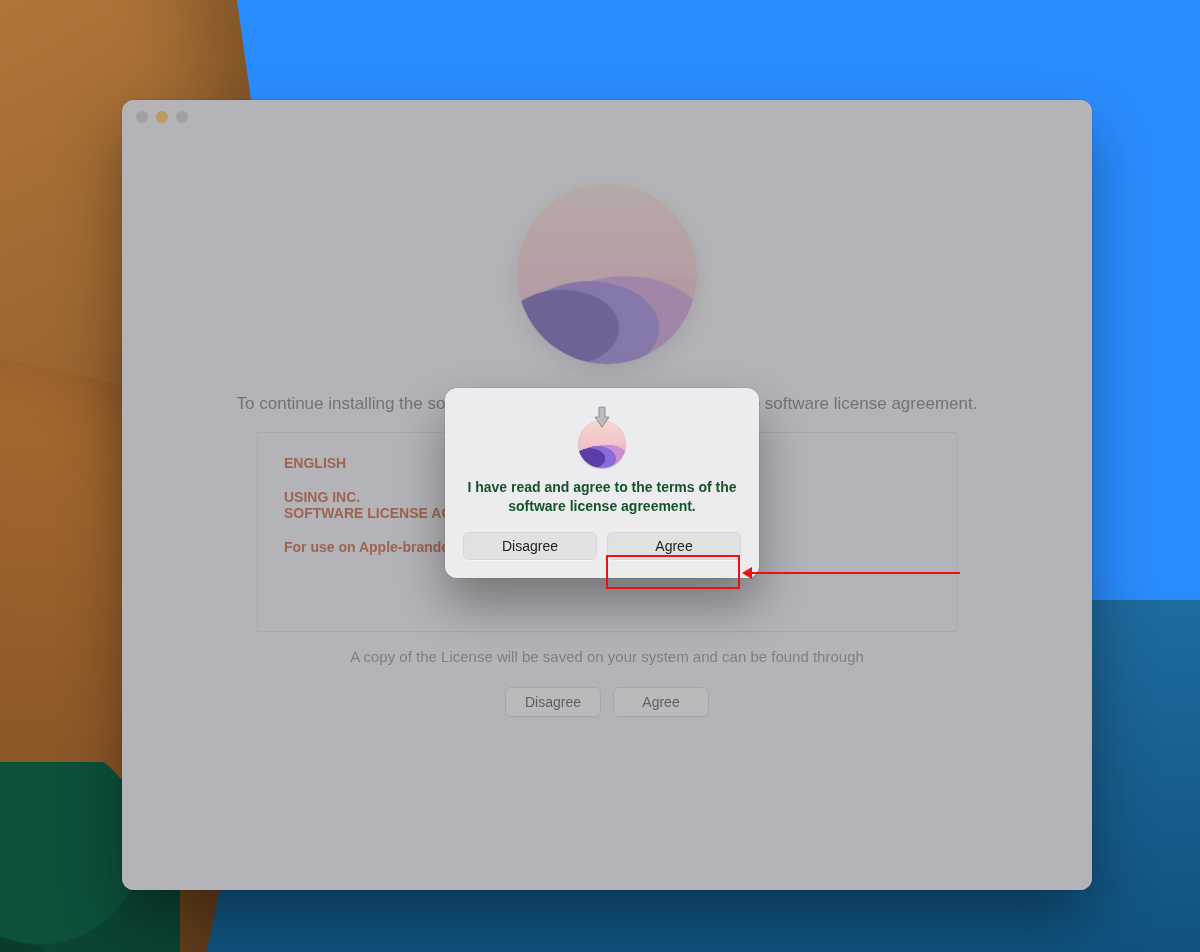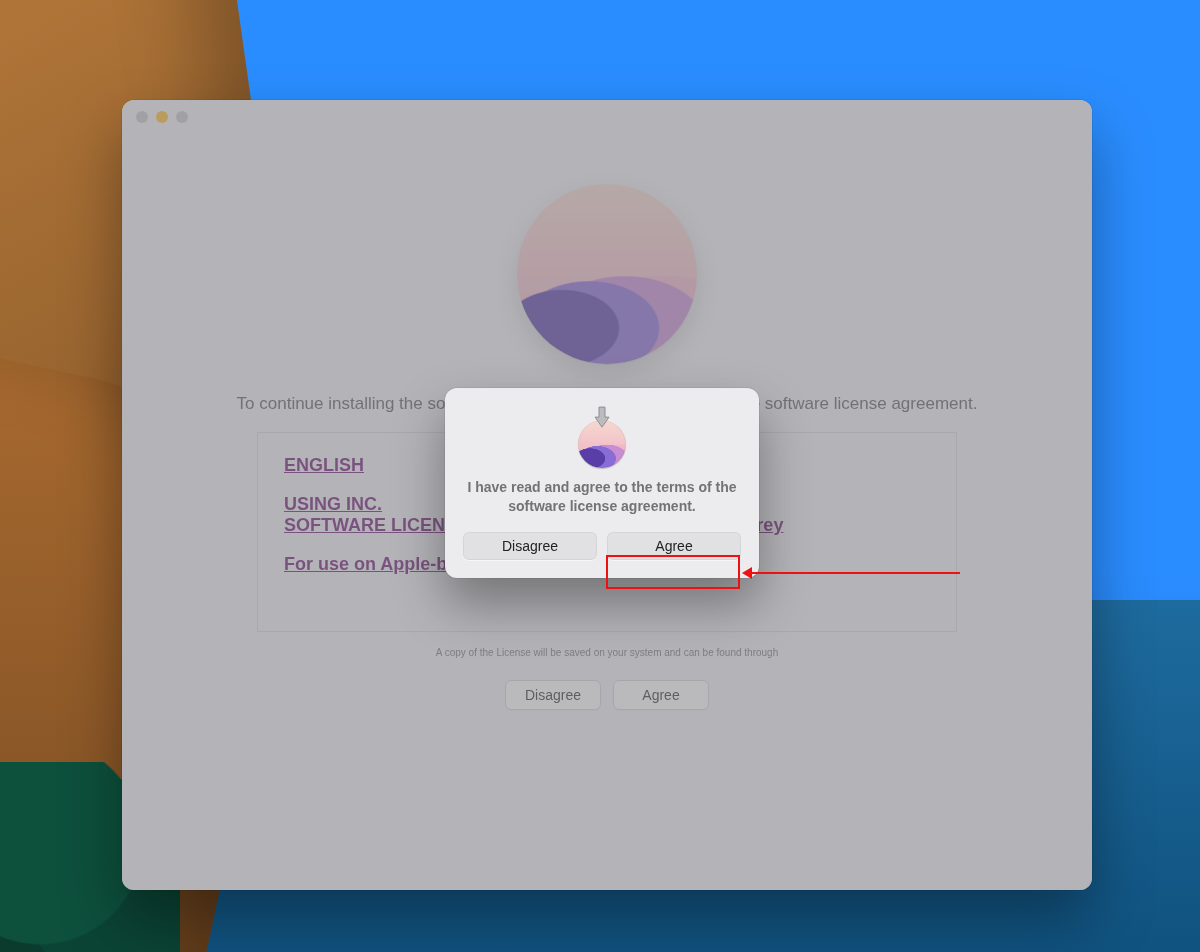--- a/index.html
+++ b/index.html
@@ -68,32 +68,31 @@
   .subtitle {
     text-align:center; color:#5e5e62; font-size:17px; margin-top:30px;
   }
 
   .license-box {
     margin: 18px auto 0 auto;
     width:700px; height:200px;
     border:1px solid #d9d9dc;
     background:#f1f1f3;
     padding:22px 26px;
-    color:#701a75;
-    font-size:18px;
+    color:#c2410c;
+    font-size:14px;
     overflow:hidden;
-    text-decoration:underline;
   }
   .license-box .lang { font-weight:700; margin-bottom:18px; }
   .license-box .company { font-weight:700; }
   .license-box .sla-title { font-weight:700; margin-bottom:18px; }
   .license-box .use { font-weight:700; margin-bottom:18px; }
   .license-box .read { font-weight:700; line-height:1.35; }
 
-  .footnote { text-align:center; color:#7a7a7e; font-size:10px; line-height:1.4; margin-top:14px; }
+  .footnote { text-align:center; color:#7a7a7e; font-size:15px; line-height:1.4; margin-top:14px; }
 
   .btn-row { display:flex; gap:12px; justify-content:center; margin-top:20px; }
   .btn {
     min-width:96px; height:30px; padding:0 18px;
     background:#fff; border:1px solid #d5d5d8; border-radius:6px;
     font-size:14px; color:#333; display:flex; align-items:center; justify-content:center;
     box-shadow: 0 1px 0 rgba(0,0,0,.03);
   }
 
   
@@ -124,21 +123,21 @@
       radial-gradient(120% 80% at 40% 80%, #8a6cd6 0 32%, transparent 33%),
       radial-gradient(120% 80% at 60% 82%, #c98dd3 0 38%, transparent 39%),
       radial-gradient(120% 80% at 80% 88%, #f2b6c8 0 46%, transparent 47%),
       linear-gradient(180deg,#f6d8cf 0%, #f2c1c9 55%, #e9a5c0 100%);
     box-shadow: 0 1px 1px rgba(0,0,0,.2), inset 0 0 0 1px rgba(0,0,0,.05);
   }
   .alert-icon .arrow {
     position:absolute; left:50%; top:-2px; transform:translateX(-50%);
     width:20px; height:24px;
   }
-  .alert-msg { font-weight:700; font-size:14px; color:#737373; line-height:1.35; margin:6px 0 16px 0; }
+  .alert-msg { font-weight:700; font-size:14px; color:#14532d; line-height:1.35; margin:6px 0 16px 0; }
   .alert-buttons { display:flex; gap:10px; }
   .alert-btn {
     flex:1; height:28px; border-radius:6px; background:#e1e1e3;
     display:flex; align-items:center; justify-content:center;
     font-size:14px; color:#222;
     box-shadow: inset 0 0 0 1px rgba(0,0,0,.05), 0 1px 0 rgba(255,255,255,.5);
     cursor:pointer;
   }
 
   

